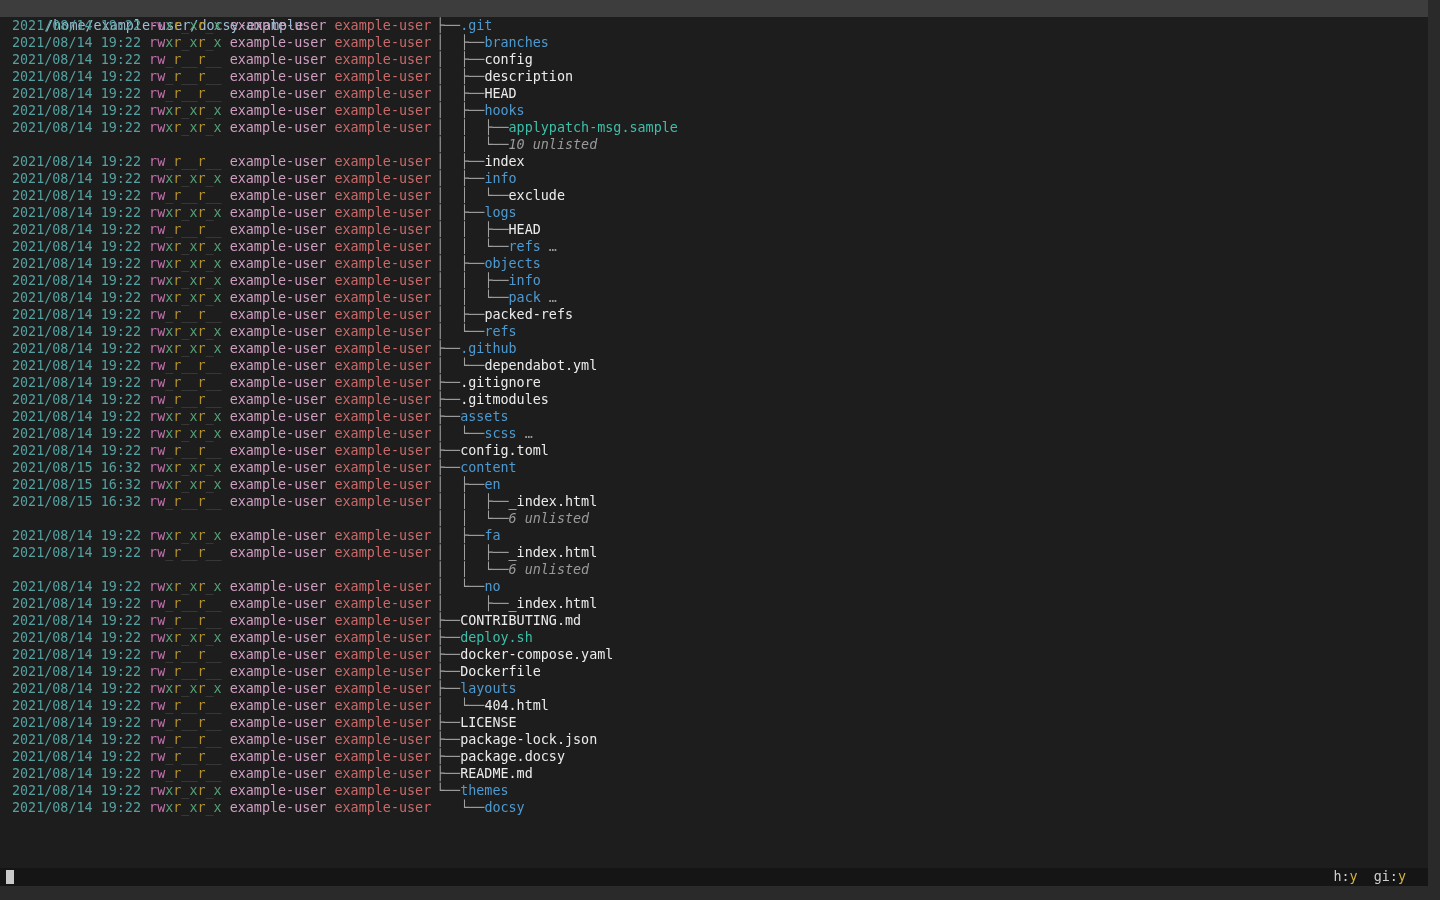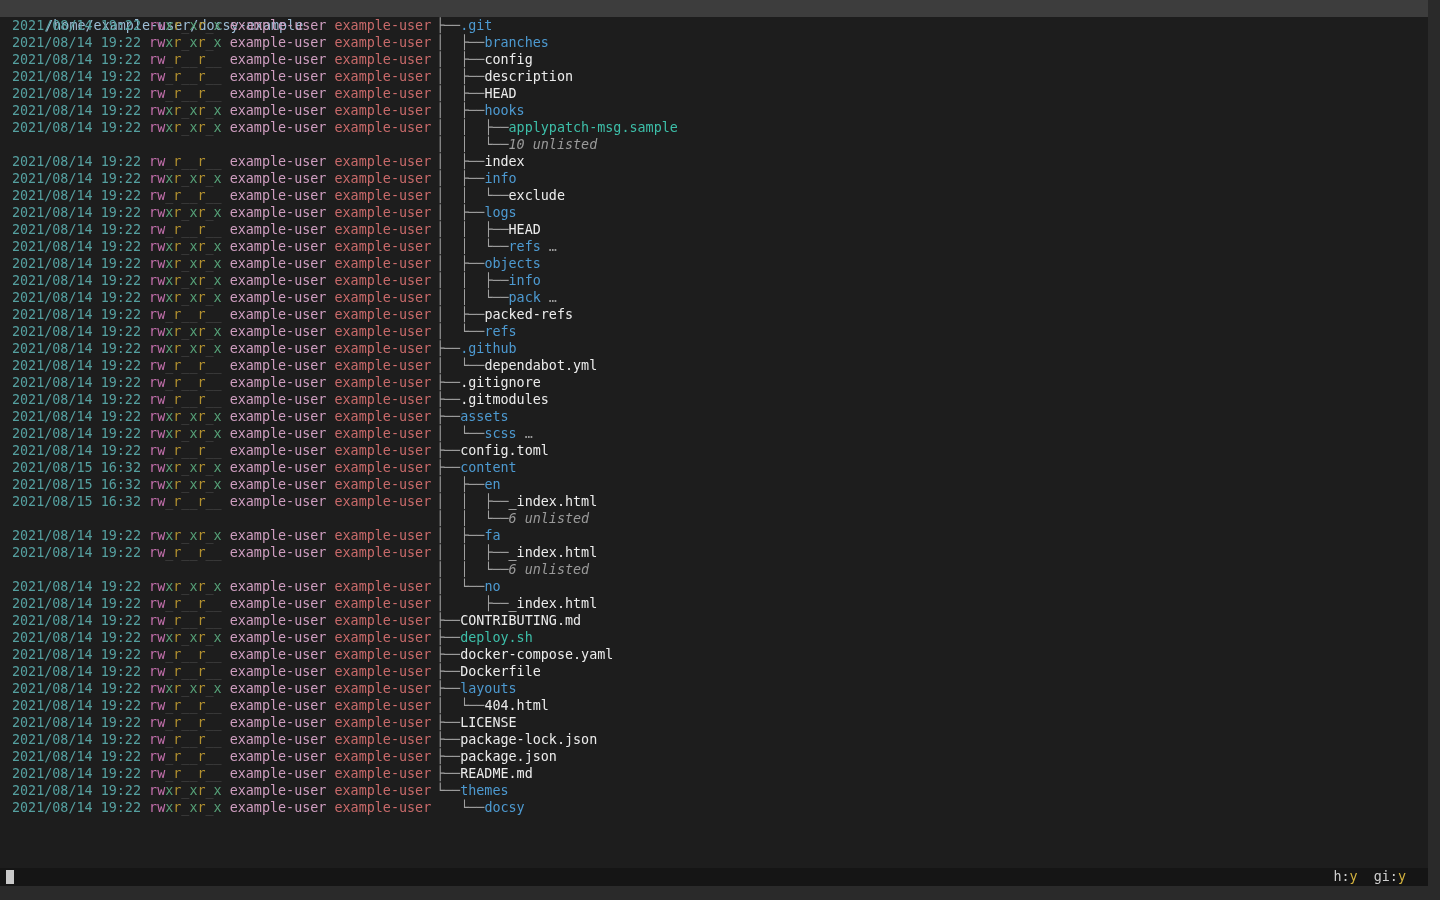--- a/index.html
+++ b/index.html
@@ -230,21 +230,21 @@
       <div class="row">
         <span class="meta"><span class="c-date">2021/08/14 19:22</span> <span><span class="p-ow">r</span><span class="p-ow">w</span><span class="p-d">_</span><span class="p-r">r</span><span class="p-d">_</span><span class="p-d">_</span><span class="p-r">r</span><span class="p-d">_</span><span class="p-d">_</span></span> <span class="c-owner">example-user</span> <span class="c-group">example-user</span></span>
         <span class="tree"><span class="t-line">├──</span><span class="t-file">LICENSE</span></span>
       </div>
       <div class="row">
         <span class="meta"><span class="c-date">2021/08/14 19:22</span> <span><span class="p-ow">r</span><span class="p-ow">w</span><span class="p-d">_</span><span class="p-r">r</span><span class="p-d">_</span><span class="p-d">_</span><span class="p-r">r</span><span class="p-d">_</span><span class="p-d">_</span></span> <span class="c-owner">example-user</span> <span class="c-group">example-user</span></span>
         <span class="tree"><span class="t-line">├──</span><span class="t-file">package-lock.json</span></span>
       </div>
       <div class="row">
         <span class="meta"><span class="c-date">2021/08/14 19:22</span> <span><span class="p-ow">r</span><span class="p-ow">w</span><span class="p-d">_</span><span class="p-r">r</span><span class="p-d">_</span><span class="p-d">_</span><span class="p-r">r</span><span class="p-d">_</span><span class="p-d">_</span></span> <span class="c-owner">example-user</span> <span class="c-group">example-user</span></span>
-        <span class="tree"><span class="t-line">├──</span><span class="t-file">package.json</span></span>
+        <span class="tree"><span class="t-line">├──</span><span class="t-file">package.docsy</span></span>
       </div>
       <div class="row">
         <span class="meta"><span class="c-date">2021/08/14 19:22</span> <span><span class="p-ow">r</span><span class="p-ow">w</span><span class="p-d">_</span><span class="p-r">r</span><span class="p-d">_</span><span class="p-d">_</span><span class="p-r">r</span><span class="p-d">_</span><span class="p-d">_</span></span> <span class="c-owner">example-user</span> <span class="c-group">example-user</span></span>
         <span class="tree"><span class="t-line">├──</span><span class="t-file">README.md</span></span>
       </div>
       <div class="row">
         <span class="meta"><span class="c-date">2021/08/14 19:22</span> <span><span class="p-ow">r</span><span class="p-ow">w</span><span class="p-x">x</span><span class="p-r">r</span><span class="p-d">_</span><span class="p-x">x</span><span class="p-r">r</span><span class="p-d">_</span><span class="p-x">x</span></span> <span class="c-owner">example-user</span> <span class="c-group">example-user</span></span>
         <span class="tree"><span class="t-line">└──</span><span class="t-dir">themes</span></span>
       </div>
       <div class="row">

